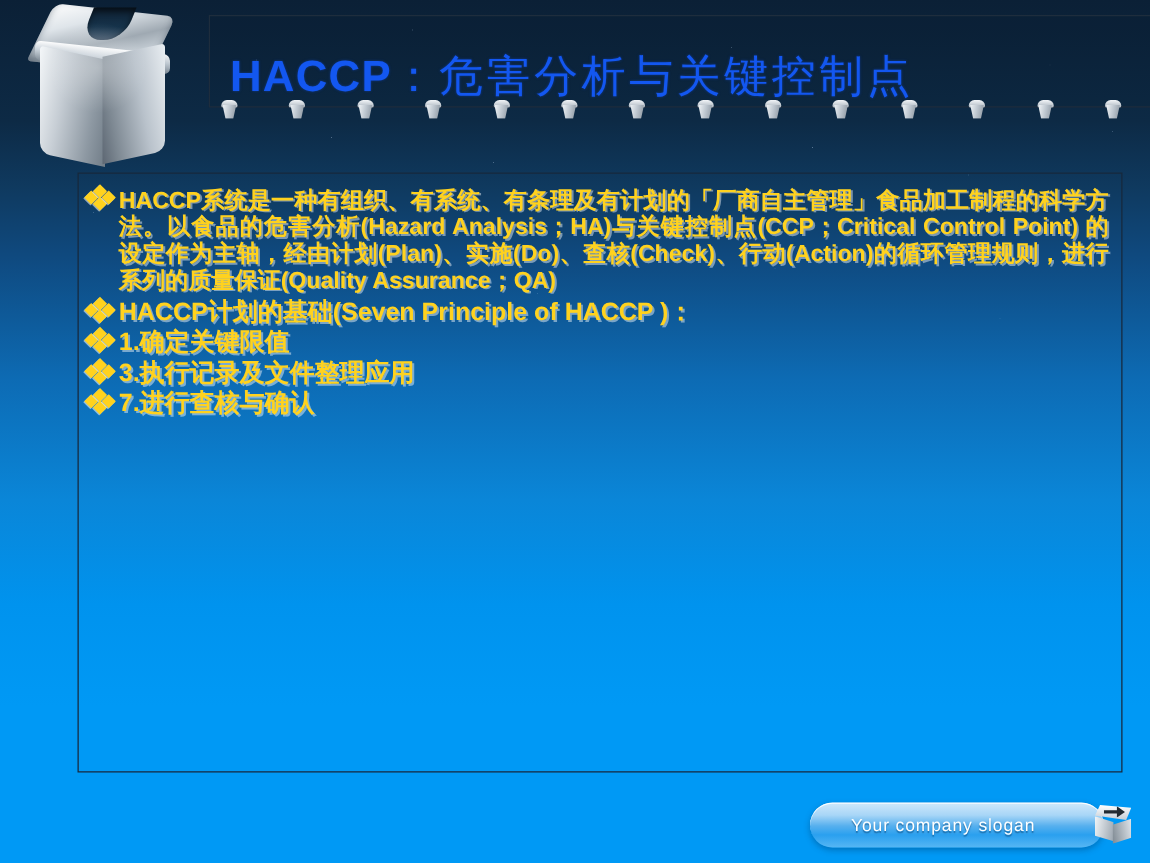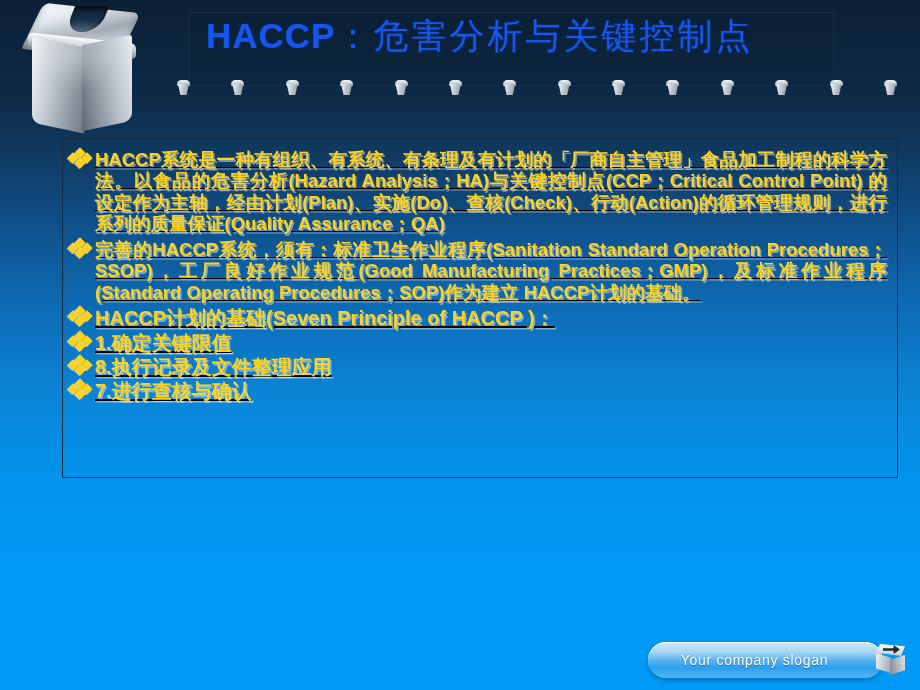--- a/index.html
+++ b/index.html
@@ -105,25 +105,25 @@
   }
   .logo-cube .cube-glow {
     position:absolute; left:6px; top:0;
     width:118px; height:132px;
     background:radial-gradient(closest-side at 46% 38%, rgba(255,255,255,.30), rgba(255,255,255,0) 72%);
     pointer-events:none;
   }
 
   
   .title-box {
-    position:absolute; left:189px; top:12px;
-    width:645px; height:74px;
+    position:absolute; left:167px; top:12px;
+    width:754px; height:74px;
     border:1px solid #1e2d3d;
     background:rgba(10,26,44,.12);
-    display:flex; align-items:flex-start;
+    display:flex; align-items:flex-end;
   }
   .title-text {
     padding-left:16px;
     font-size:35px;
     font-weight:bold;
     letter-spacing:1px;
     color:#1357f0;
     white-space:nowrap;
     text-shadow:0 0 2px rgba(20,80,240,.5);
   }
@@ -147,24 +147,23 @@
   .mini-cube .mc-body {
     position:absolute; left:2px; top:4px;
     width:11px; height:11px;
     background:linear-gradient(100deg,#eef2f5 0%,#bcc5ce 50%,#8b959f 100%);
     clip-path:polygon(0 0,100% 0,78% 100%,22% 100%);
   }
 
   
   .content-box {
     position:absolute; left:62px; top:138px;
-    width:836px; height:340px;
+    width:836px; height:480px;
     border:1px solid #17293c;
     padding:10px 6px 0 6px;
-    text-decoration:underline;
   }
 
   .bullet-list { list-style:none; }
 
   .bullet-item {
     display:flex;
     align-items:flex-start;
     margin-bottom:2px;
   }
   .bullet-item.para { margin-bottom:4px; }
@@ -336,29 +335,20 @@
       <li class="bullet-item para">
         <span class="bullet-glyph">
           <i class="d1"></i>
             <i class="d2"></i>
             <i class="d3"></i>
             <i class="d4"></i>
         </span>
         <span class="bullet-text para">HACCP系统是一种有组织、有系统、有条理及有计划的「厂商自主管理」食品加工制程的科学方法。以食品的危害分析(Hazard Analysis；HA)与关键控制点(CCP；Critical Control Point) 的设定作为主轴，经由计划(Plan)、实施(Do)、查核(Check)、行动(Action)的循环管理规则，进行系列的质量保证(Quality Assurance；QA)</span>
       </li>
 
-      <li class="bullet-item para">
-        <span class="bullet-glyph">
-          <i class="d1"></i>
-            <i class="d2"></i>
-            <i class="d3"></i>
-            <i class="d4"></i>
-        </span>
-        <span class="bullet-text para">完善的HACCP系统，须有：标准卫生作业程序(Sanitation Standard Operation Procedures；SSOP)，工厂良好作业规范(Good Manufacturing Practices；GMP)，及标准作业程序(Standard Operating Procedures；SOP)作为建立 HACCP计划的基础。</span>
-      </li>
 
       <li class="bullet-item">
         <span class="bullet-glyph">
           <i class="d1"></i>
             <i class="d2"></i>
             <i class="d3"></i>
             <i class="d4"></i>
         </span>
         <span class="bullet-text short">HACCP计划的基础(Seven Principle of HACCP )：</span>
       </li>
@@ -377,21 +367,21 @@
 
 
 
       <li class="bullet-item">
         <span class="bullet-glyph">
           <i class="d1"></i>
             <i class="d2"></i>
             <i class="d3"></i>
             <i class="d4"></i>
         </span>
-        <span class="bullet-text short">8.执行记录及文件整理应用</span>
+        <span class="bullet-text short">3.执行记录及文件整理应用</span>
       </li>
 
       <li class="bullet-item">
         <span class="bullet-glyph">
           <i class="d1"></i>
             <i class="d2"></i>
             <i class="d3"></i>
             <i class="d4"></i>
         </span>
         <span class="bullet-text short">7.进行查核与确认</span>

